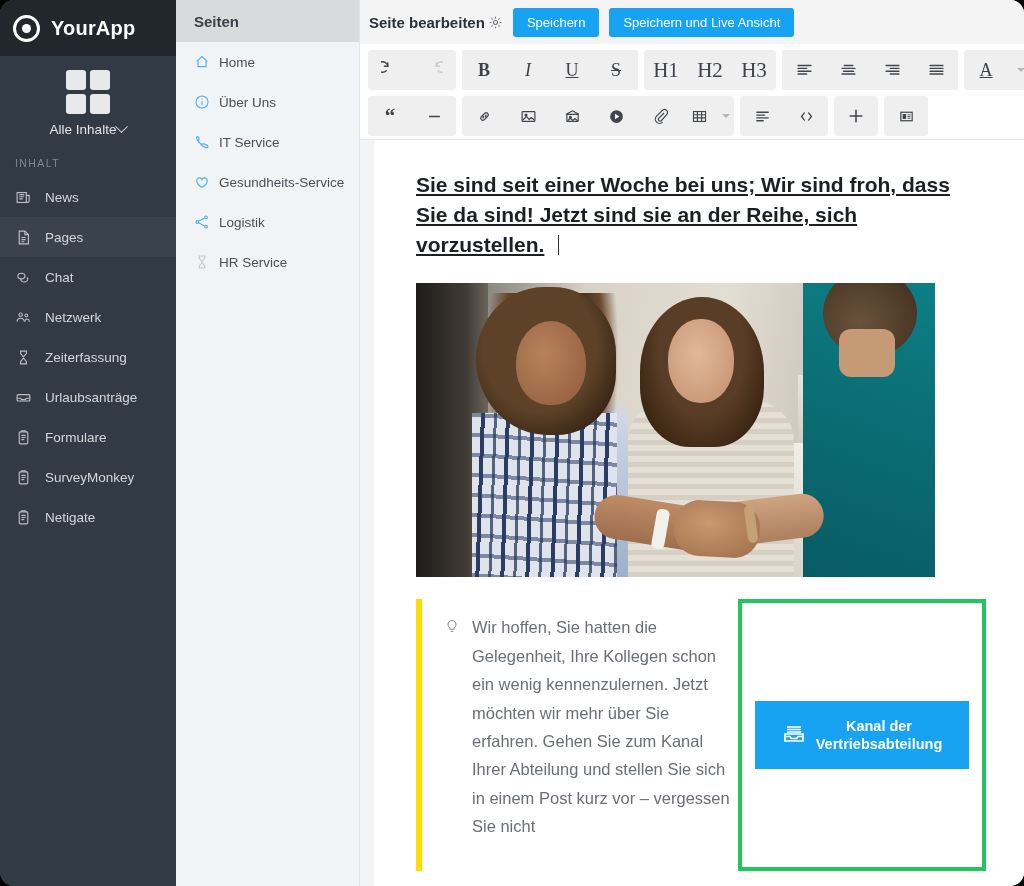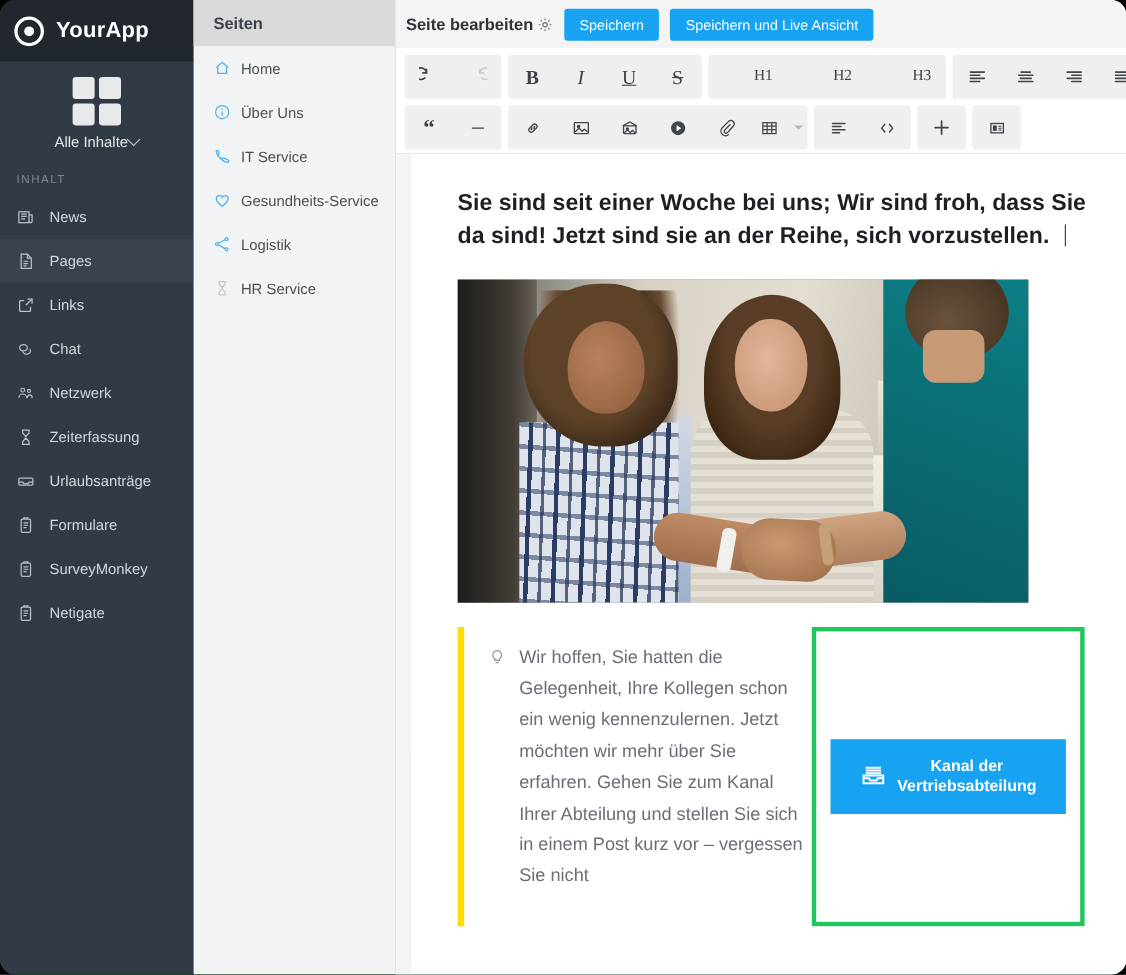--- a/index.html
+++ b/index.html
@@ -105,35 +105,36 @@
   .trow { display: flex; align-items: center; gap: 6px; padding: 0 8px; height: 46px; }
   .tgroup { display: flex; align-items: center; background: #EFEFEF; border-radius: 3px; height: 40px; }
   .tbtn {
     width: 44px; height: 40px; display: flex; align-items: center; justify-content: center;
     color: #5A5F66; cursor: pointer; font-size: 16px;
   }
   .tbtn.disabled { color: #C9CCD0; }
   .tbtn svg { display: block; }
   .tbtn .caret { width: 0; height: 0; border-left: 4px solid transparent; border-right: 4px solid transparent; border-top: 4px solid #B3B7BC; margin-left: 2px; }
   .serif { font-family: "Liberation Serif", serif; color: #3E4349; }
-  .hx { font-family: "Liberation Serif", serif; font-size: 14px; color: #3E4349; margin-left: 28px; }
+  .hx { font-family: "Liberation Serif", serif; font-size: 21px; color: #3E4349; }
   .toolbar-underline { height: 1px; background: #E9E9E9; margin: 0; }
 
   
   .editor {
     flex: 1 1 auto; position: relative; overflow: hidden;
     padding: 30px 60px 0 18px; background: #fff;
   }
   .ed-scroll { position: absolute; left: 0; top: 0; width: 14px; bottom: 0; background: #F4F4F4; }
   .ed-scroll .thumb { position: absolute; left: 0; top: 0; width: 14px; height: 540px; background: #F4F4F4; }
   .ed-inner { margin-left: 38px; }
 
   .doc-title {
     font-size: 21px; font-weight: bold; color: #1C2024; line-height: 1.42;
     max-width: 600px;
+    text-decoration: underline;
   }
   .caret-bar { display: inline-block; width: 1px; height: 20px; background: #333; vertical-align: -3px; margin-left: 14px; }
 
   .photo {
     margin-top: 24px; width: 519px; height: 294px;
     background: #9AA39B; position: relative; overflow: hidden;
   }
   .ph-wall { position:absolute; inset:0; background: linear-gradient(100deg,#6d6a62 0%,#8d8d83 14%,#d8d2c6 30%,#e3ded2 55%,#cfcabd 72%,#b6b2a6 100%); }
   .ph-dark-left { position:absolute; left:0; top:0; width:72px; height:294px; background: linear-gradient(90deg,#1d1c1a,#413c35 70%,#6b655b); }
   .ph-p1 { position:absolute; left:62px; top:10px; width:150px; height:284px;
@@ -242,30 +243,20 @@
       <span class="ico">
         <svg viewBox="0 0 24 24" fill="none" stroke="currentColor" stroke-width="1.6">
             <path d="M6 3h8l5 5v13H6z"></path>
             <path d="M14 3v5h5"></path>
             <path d="M9 12h6M9 15h6M9 18h4"></path>
           </svg>
       </span>
       <span>Pages</span>
     </div>
 
-    <div class="nav-item">
-      <span class="ico">
-        <svg viewBox="0 0 24 24" fill="none" stroke="currentColor" stroke-width="1.6">
-            <path d="M14 4h6v6"></path>
-            <path d="M20 4l-8 8"></path>
-            <path d="M18 14v5a1 1 0 01-1 1H5a1 1 0 01-1-1V7a1 1 0 011-1h5"></path>
-          </svg>
-      </span>
-      <span>Links</span>
-    </div>
 
     <div class="nav-item">
       <span class="ico">
         <svg viewBox="0 0 24 24" fill="none" stroke="currentColor" stroke-width="1.6">
             <path d="M4 10a5 4 0 0110 0 5 4 0 01-10 0z"></path>
             <path d="M8 14a5 4 0 109-2"></path>
           </svg>
       </span>
       <span>Chat</span>
     </div>

